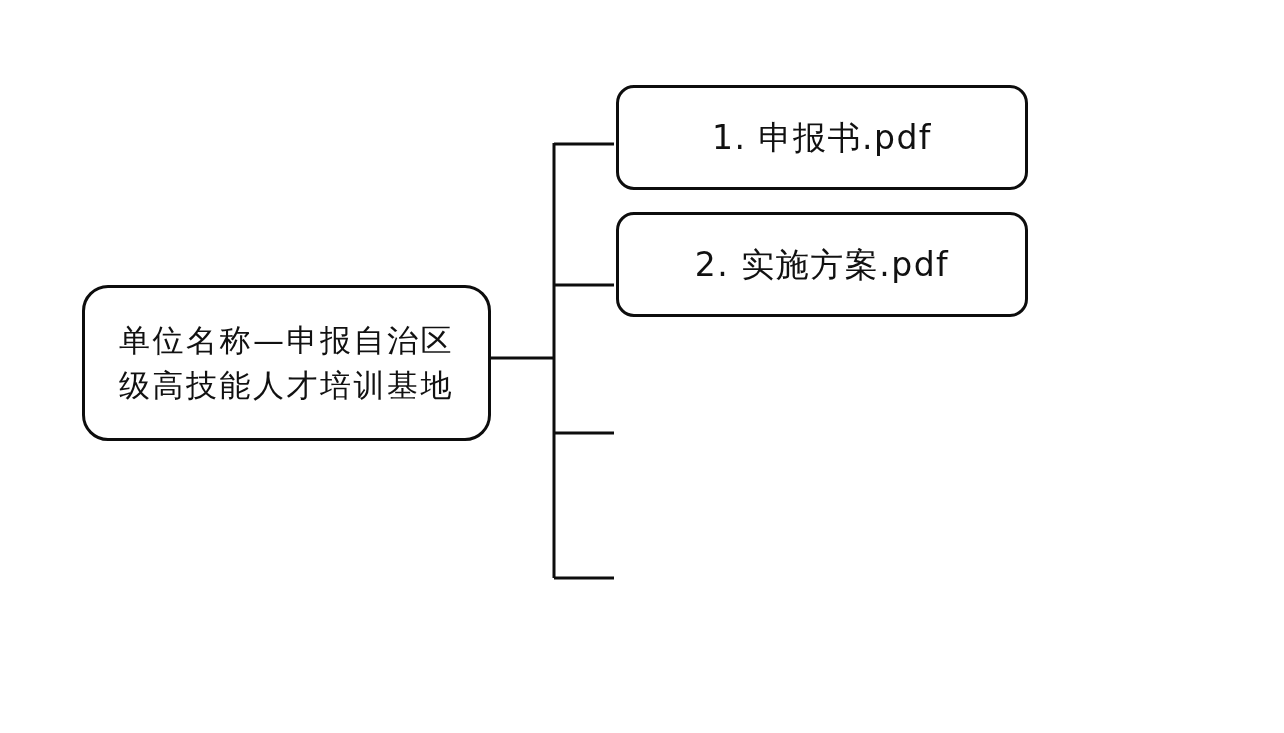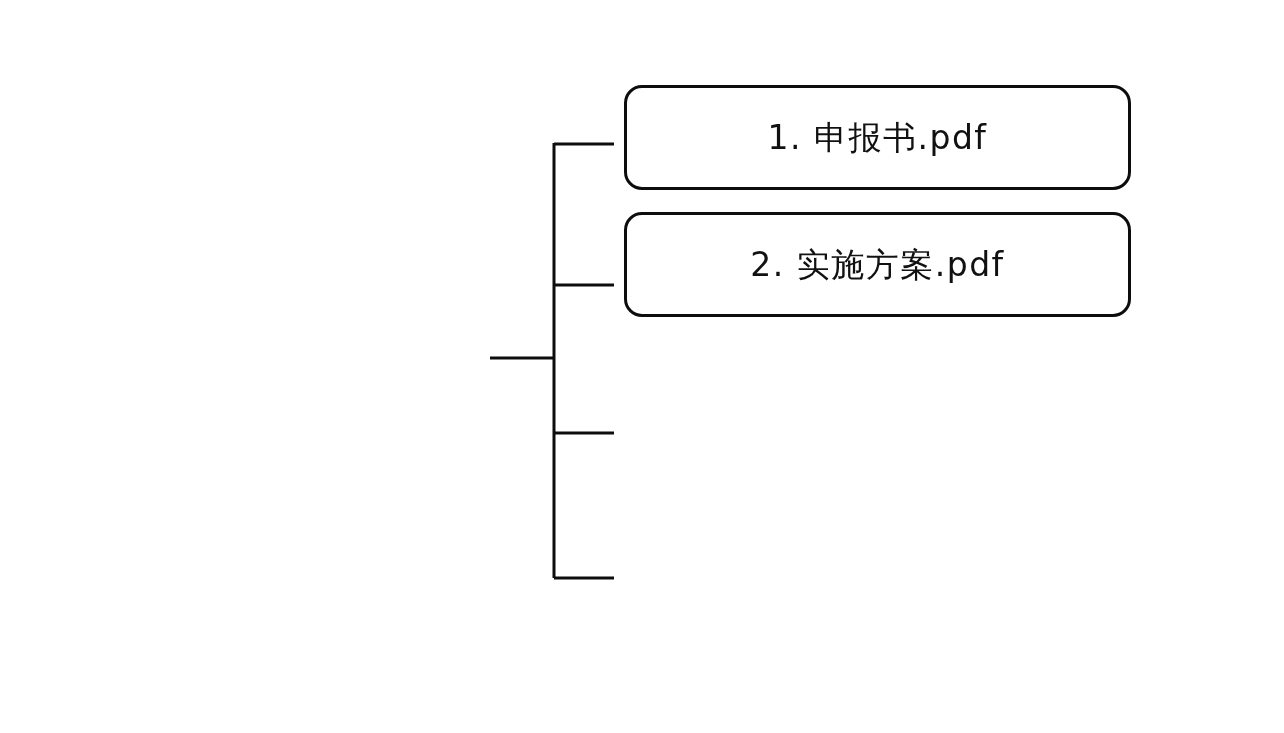--- a/index.html
+++ b/index.html
@@ -49,23 +49,22 @@
     border-radius: 26px;
   }
   #root-node .node-label {
     font-size: 31px;
     line-height: 45px;
     letter-spacing: 2.5px;
   }
   
   .child-node {
     left: 616px;
-    width: 507px;
+    width: 412px;
     height: 105px;
-    margin-left: 8px;
   }
   .child-node .node-label {
     font-size: 33px;
     line-height: 38px;
     letter-spacing: 1.5px;
   }
   #child-node-0 { top: 85px; }
   #child-node-1 { top: 212px; }
   #child-node-2 { top: 378px; }
   #child-node-3 { top: 525px; }
@@ -82,20 +81,24 @@
 
       <line x1="554" y1="143" x2="554" y2="578"></line>
 
       <line x1="554" y1="144" x2="614" y2="144"></line>
       <line x1="554" y1="285" x2="614" y2="285"></line>
       <line x1="554" y1="433" x2="614" y2="433"></line>
       <line x1="554" y1="578" x2="614" y2="578"></line>
     </g>
   </svg>
 
+  <div class="node" id="root-node">
+    <div class="node-label"><span>单位名称—申报自治区</span>
+<span>级高技能人才培训基地</span></div>
+  </div>
 
   <div class="node child-node" id="child-node-0">
     <div class="node-label">1. 申报书.pdf</div>
   </div>
 
   <div class="node child-node" id="child-node-1">
     <div class="node-label">2. 实施方案.pdf</div>
   </div>
 
 

